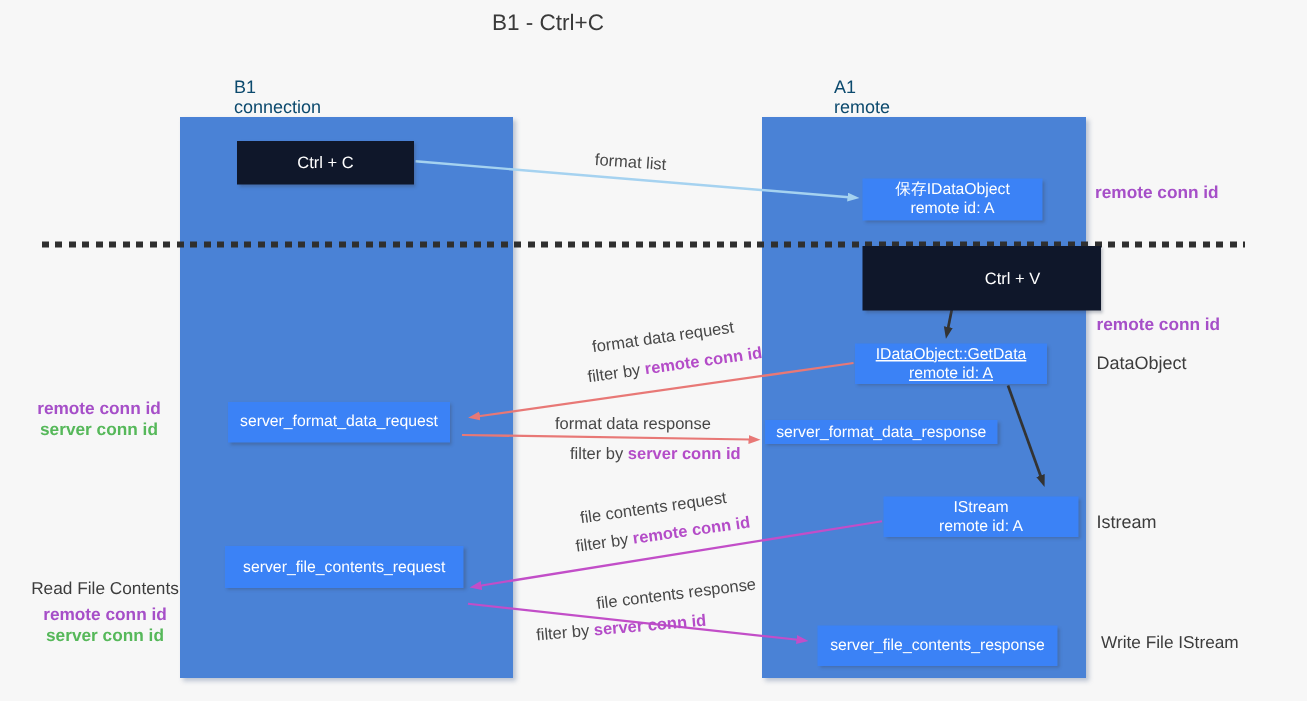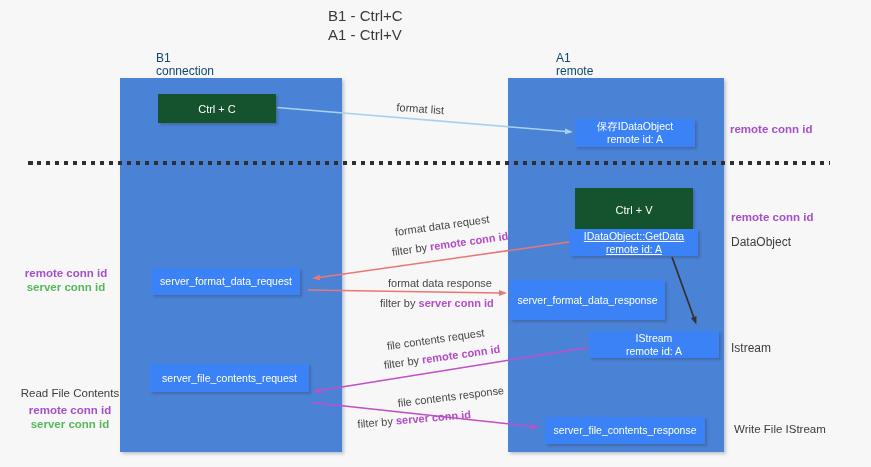--- a/index.html
+++ b/index.html
@@ -9,37 +9,36 @@
   }
   .abs{position:absolute;}
   .center{text-align:left;}
   .title{font-size:15px;line-height:19px;color:#3a3a3a;}
   .hdr{font-size:12px;line-height:12.5px;color:#0c4a6e;}
   .col{position:absolute;top:78px;height:374px;background:#4a82d6;box-shadow:2px 2px 3px rgba(90,110,150,.38);z-index:1;}
   .dash{position:absolute;left:28px;top:161px;width:802px;height:4px;z-index:2;
     background:repeating-linear-gradient(90deg,#2f2f2f 0 4.5px,transparent 4.5px 9px);}
   .box{position:absolute;z-index:4;display:flex;flex-direction:column;align-items:center;justify-content:center;
     color:#fff;text-align:center;box-shadow:1.5px 1.5px 2px rgba(60,70,90,.35);white-space:nowrap;}
-  .green{background:#14532d;font-size:11px;}
+  .green{background:#0f172a;font-size:11px;}
   .orange{background:#3b82f6;font-size:10.5px;line-height:13px;}
   .one{font-size:10.5px;}
   .sideL{position:absolute;z-index:5;text-align:center;font-size:11.5px;line-height:14px;}
   .sideR{position:absolute;z-index:5;font-size:12px;white-space:nowrap;}
   .purple{color:#a64fc8;font-weight:bold;}
   .greentxt{color:#56b85a;font-weight:bold;}
   .alabel{position:absolute;z-index:5;font-size:11px;color:#474747;white-space:nowrap;transform-origin:0 0;}
   .alabel .purple,.alabel .greentxt{color:#b44cc8;}
   svg.arrows{position:absolute;left:0;top:0;z-index:3;pointer-events:none;}
 </style>
 </head>
 <body>
 
 <div class="abs center title" style="left:328px;top:6px;width:200px;">
   <div>B1 - Ctrl+C</div>
-  <div>A1 - Ctrl+V</div>
 </div>
 
 <div class="abs center hdr" style="left:156px;top:52px;width:120px;">
   <div>B1</div>
   <div>connection</div>
 </div>
 <div class="abs center hdr" style="left:556px;top:52px;width:120px;">
   <div>A1</div>
   <div>remote</div>
 </div>
@@ -69,40 +68,40 @@
   <line x1="672" y1="257" x2="694" y2="318" stroke="#333333" stroke-width="1.8" marker-end="url(#mBlack)"></line>
   <line x1="569" y1="242" x2="319" y2="277.5" stroke="#e87876" stroke-width="1.5" marker-end="url(#mSalmon)"></line>
   <line x1="308" y1="290" x2="500" y2="293" stroke="#e87876" stroke-width="1.5" marker-end="url(#mSalmon)"></line>
   <line x1="588" y1="347.5" x2="320" y2="390.5" stroke="#c24ec8" stroke-width="1.5" marker-end="url(#mMagenta)"></line>
   <line x1="312" y1="402.5" x2="532" y2="426.5" stroke="#c24ec8" stroke-width="1.5" marker-end="url(#mMagenta)"></line>
 </svg>
 
 <div class="box green" style="left:158px;top:94px;width:118px;height:29px;">
   <span>Ctrl + C</span>
 </div>
-<div class="box green" style="left:575px;top:188px;width:118px;height:43px;">
+<div class="box green" style="left:575px;top:164px;width:118px;height:43px;padding-left:41px;">
   <span>Ctrl + V</span>
 </div>
 
 <div class="box orange" style="left:575px;top:119px;width:120px;height:28px;">
   <div>保存IDataObject</div>
   <div>remote id: A</div>
 </div>
 <div class="box orange" style="left:570px;top:229px;width:128px;height:27px;text-decoration:underline;">
   <div>IDataObject::GetData</div>
   <div>remote id: A</div>
 </div>
 <div class="box orange" style="left:589px;top:331px;width:130px;height:27px;">
   <div>IStream</div>
   <div>remote id: A</div>
 </div>
 <div class="box orange one" style="left:152px;top:268px;width:148px;height:27px;">
   <span>server_format_data_request</span>
 </div>
-<div class="box orange one" style="left:510px;top:280px;width:155px;height:40px;text-align:center;">
+<div class="box orange one" style="left:510px;top:280px;width:155px;height:16px;text-align:center;">
   <span>server_format_data_response</span>
 </div>
 <div class="box orange one" style="left:150px;top:364px;width:159px;height:28px;">
   <span>server_file_contents_request</span>
 </div>
 <div class="box orange one" style="left:545px;top:417px;width:160px;height:27px;">
   <span>server_file_contents_response</span>
 </div>
 
 <div class="sideR purple" style="left:730px;top:123px;font-size:11.5px;">remote conn id</div>
@@ -122,21 +121,21 @@
 </div>
 
 <div class="alabel" style="left:397px;top:101px;transform:rotate(4deg);">format list</div>
 
 <div class="alabel" style="left:394px;top:226px;transform:rotate(-8deg);">format data request</div>
 <div class="alabel" style="left:391px;top:246px;transform:rotate(-8deg);">
   <span>filter by</span>
   <span class="purple">remote conn id</span>
 </div>
 
-<div class="alabel" style="left:388px;top:277px;text-align:center;">format data response</div>
+<div class="alabel" style="left:370px;top:277px;text-align:center;">format data response</div>
 <div class="alabel" style="left:380px;top:297px;">
   <span>filter by</span>
   <span class="purple">server conn id</span>
 </div>
 
 <div class="alabel" style="left:386px;top:340px;transform:rotate(-8deg);">file contents request</div>
 <div class="alabel" style="left:383px;top:359px;transform:rotate(-8deg);">
   <span>filter by</span>
   <span class="purple">remote conn id</span>
 </div>

